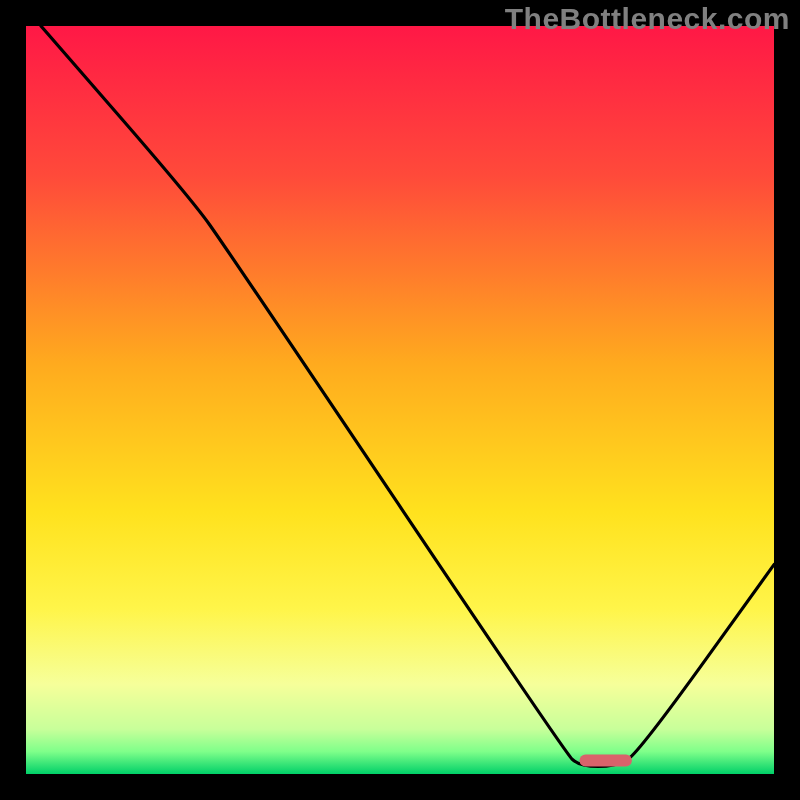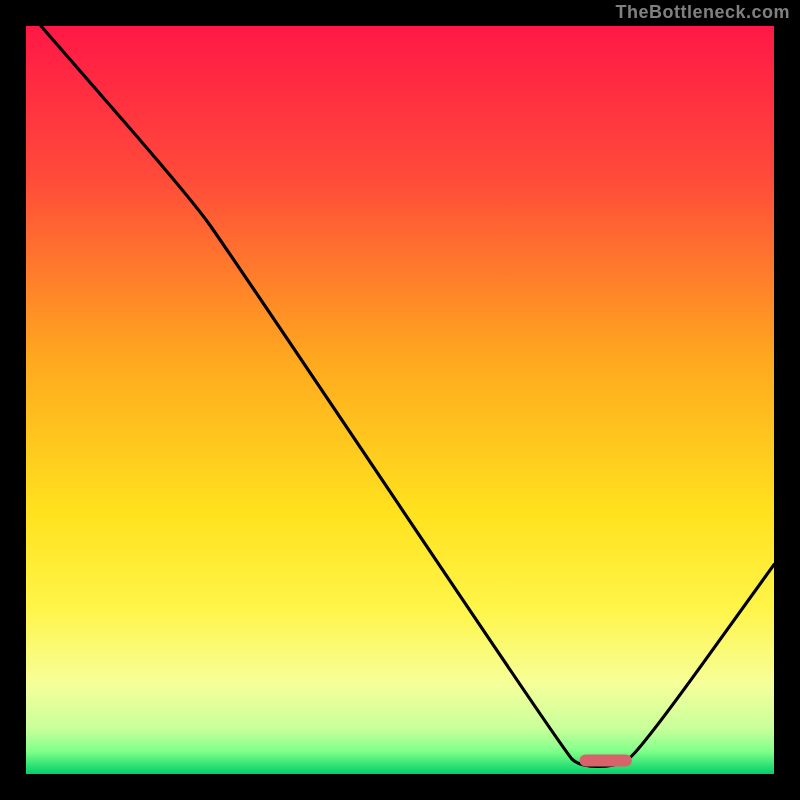--- a/index.html
+++ b/index.html
@@ -14,21 +14,21 @@
   .stage {
     position: relative;
     width: 800px;
     height: 800px;
   }
   .watermark {
     position: absolute;
     top: 2px;
     right: 10px;
     color: #808080;
-    font-size: 18px;
+    font-size: 30px;
     font-weight: 600;
     letter-spacing: 0.5px;
     z-index: 5;
   }
   .plot-frame {
     position: absolute;
     left: 26px;
     top: 26px;
     width: 748px;
     height: 748px;

